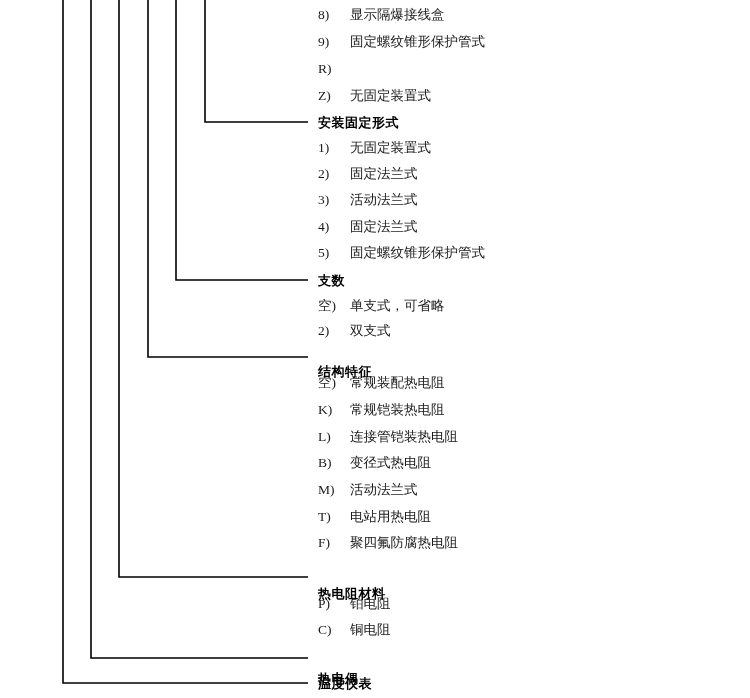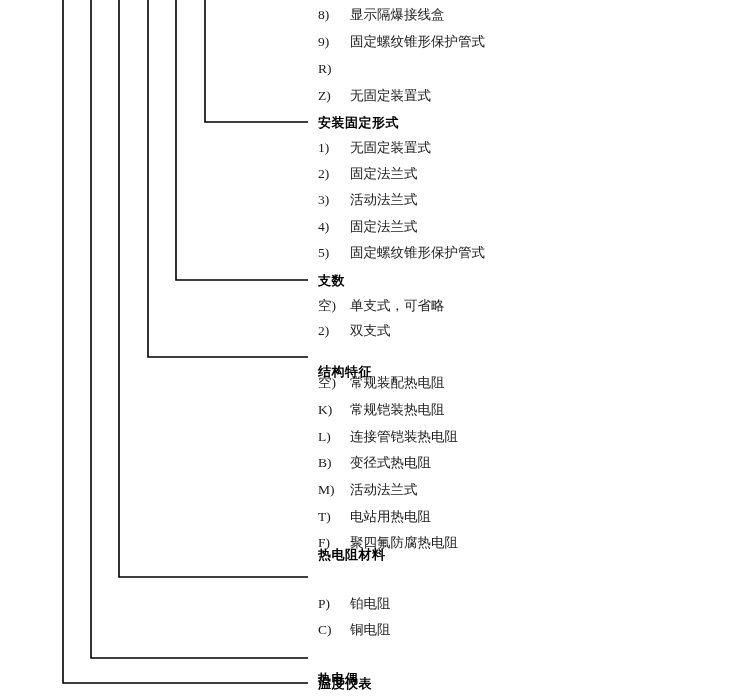--- a/index.html
+++ b/index.html
@@ -136,21 +136,21 @@
   </div>
   <div class="row item" style="top:517px">
     <span class="code">T)</span>
     <span class="label">电站用热电阻</span>
   </div>
   <div class="row item" style="top:543px">
     <span class="code">F)</span>
     <span class="label">聚四氟防腐热电阻</span>
   </div>
 
-  <div class="row header" style="top:554px">热电阻材料</div>
+  <div class="row header" style="top:593px">热电阻材料</div>
   <div class="row item" style="top:604px">
     <span class="code">P)</span>
     <span class="label">铂电阻</span>
   </div>
   <div class="row item" style="top:630px">
     <span class="code">C)</span>
     <span class="label">铜电阻</span>
   </div>
 
   <div class="row header" style="top:678px">热电偶</div>

